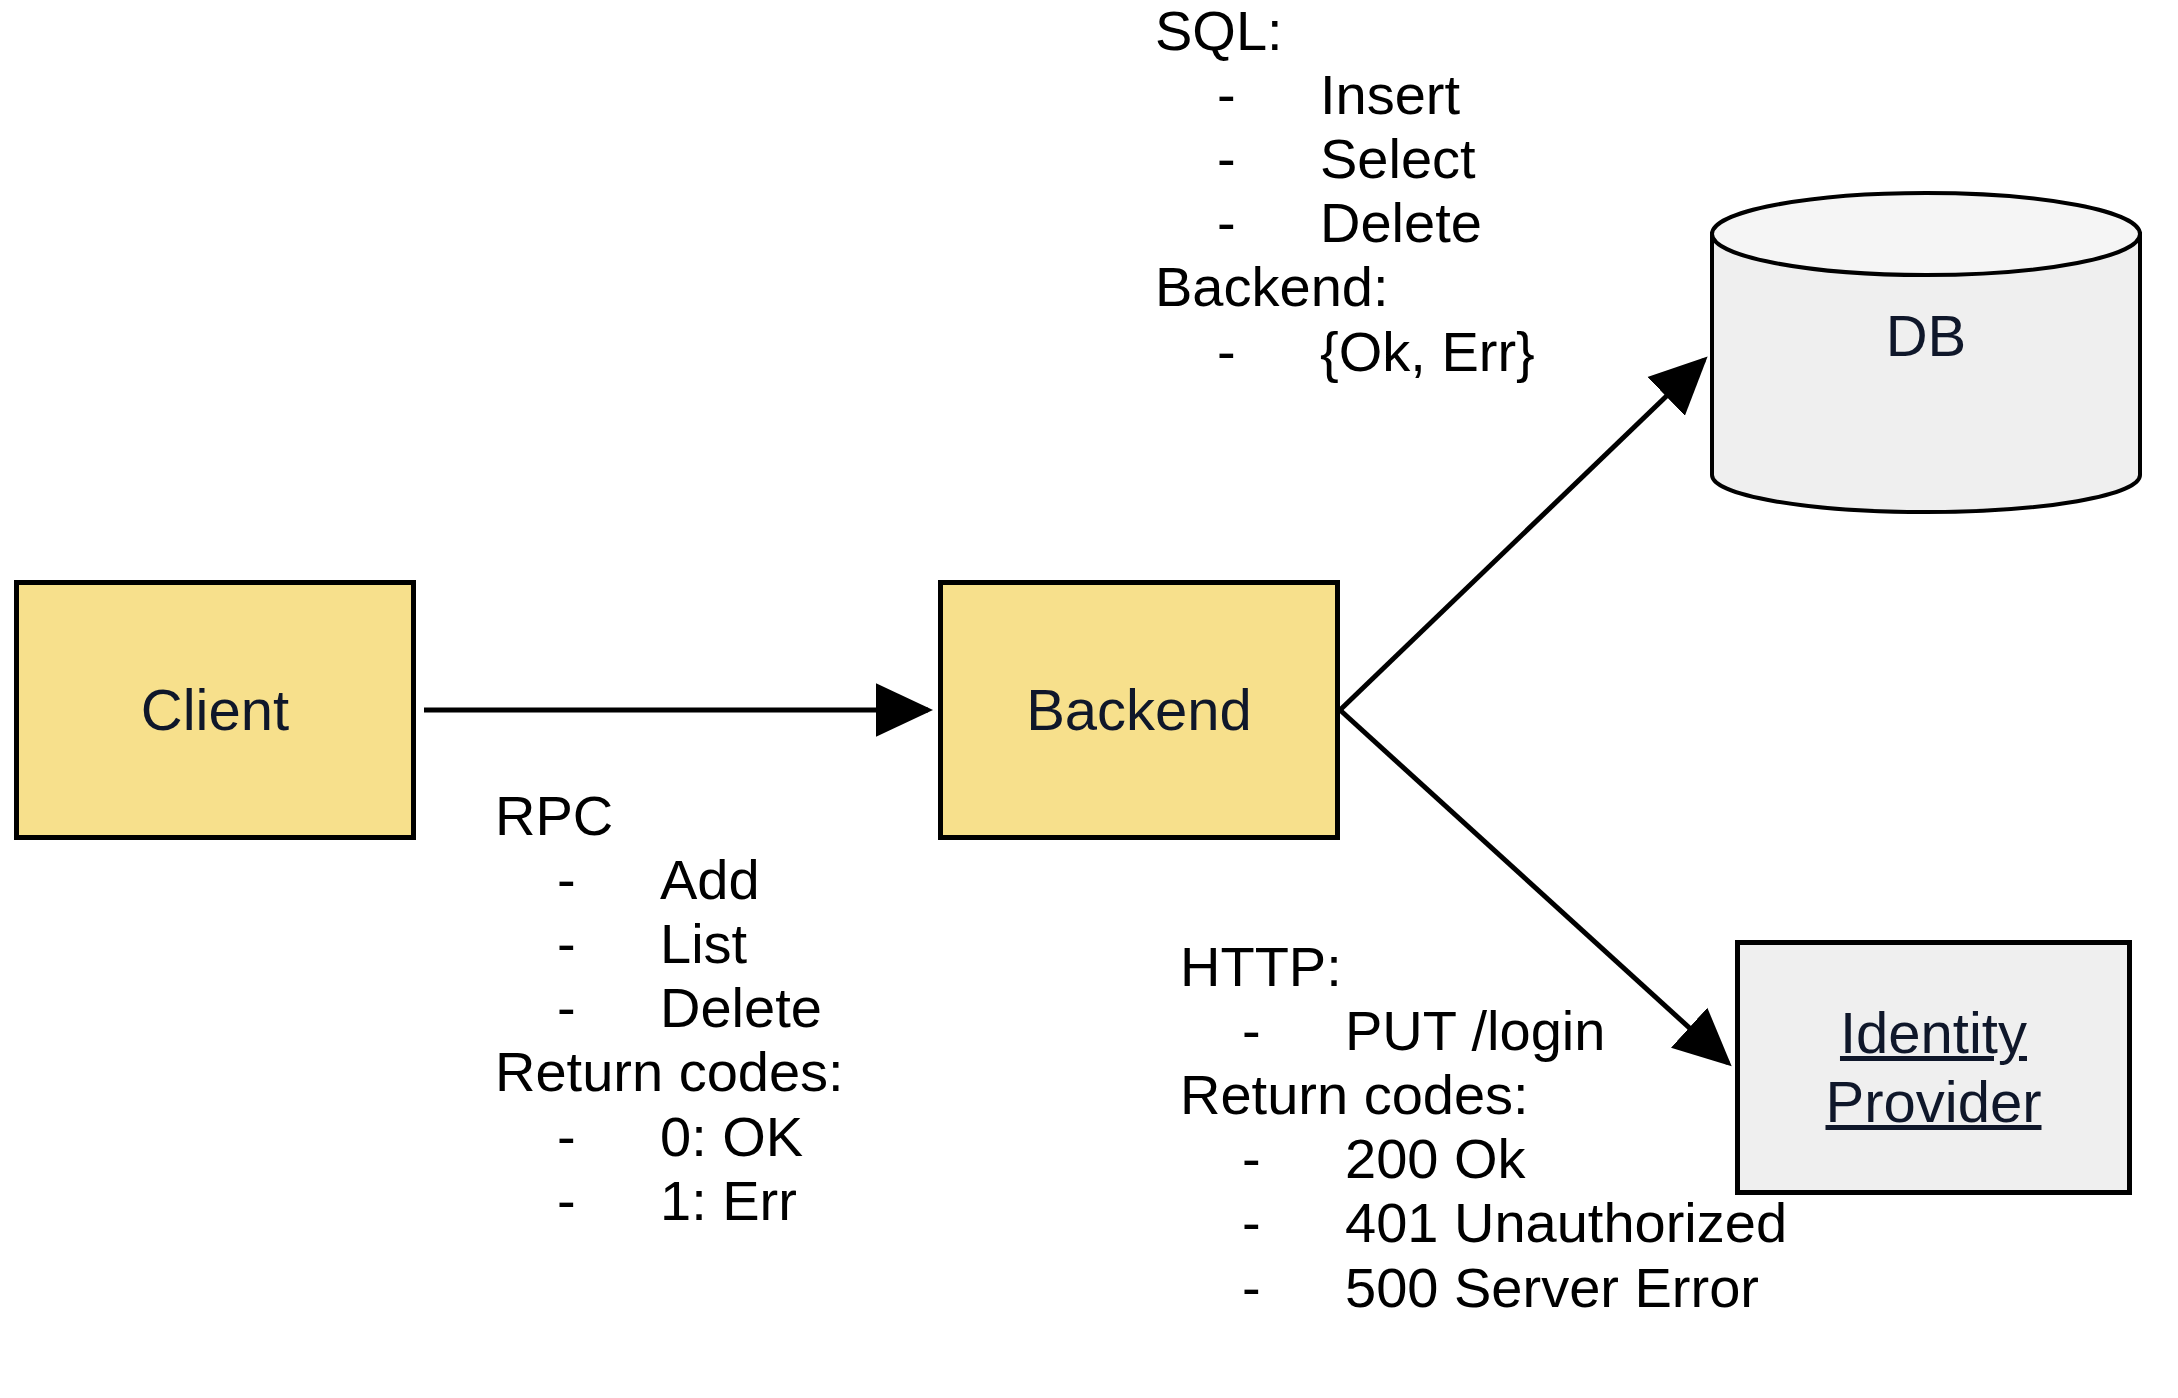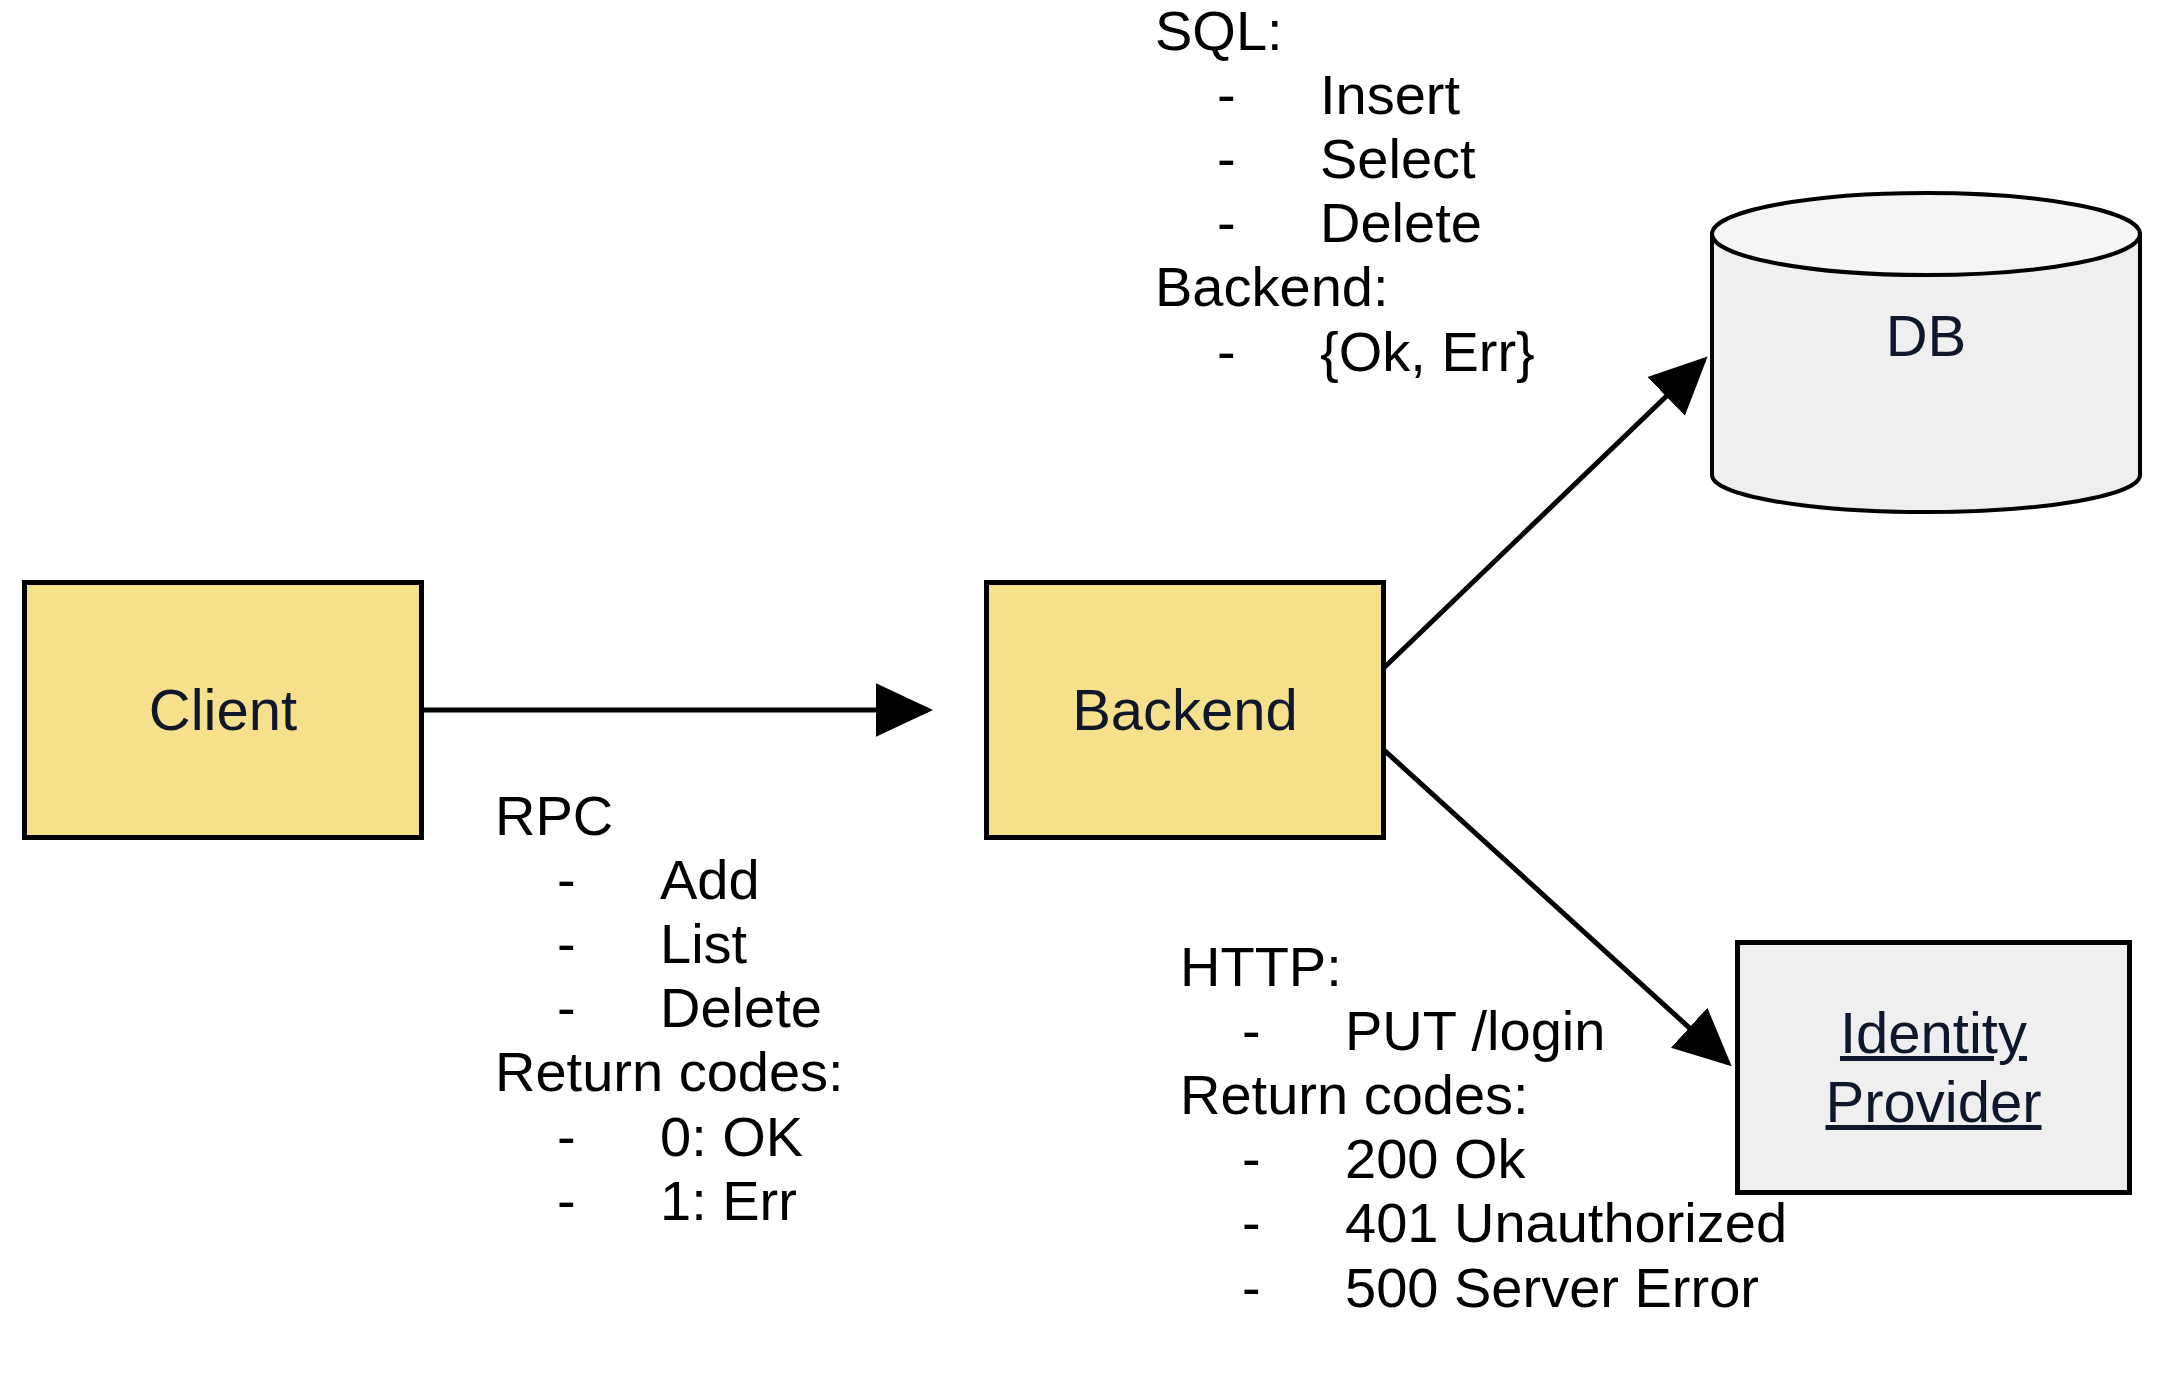--- a/index.html
+++ b/index.html
@@ -43,22 +43,22 @@
   .node-rect {
     border: 5px solid #000000;
   }
   .node-process {
     background: #F7E08C;
   }
   .node-external {
     background: #EFEFEF;
   }
 
-  #node-client   { left: 22px;   top: 580px; width: 402px; height: 260px; }
-  #node-backend  { left: 984px;  top: 580px; width: 402px; height: 260px; }
+  #node-client   { left: 14px;   top: 580px; width: 402px; height: 260px; }
+  #node-backend  { left: 938px;  top: 580px; width: 402px; height: 260px; }
   #node-idp      { left: 1735px; top: 940px; width: 397px; height: 255px; text-decoration: underline; }
 
   
   #node-db-label {
     position: absolute;
     left: 1712px;
     top: 300px;
     width: 428px;
     height: 72px;
     font-size: 58px;

